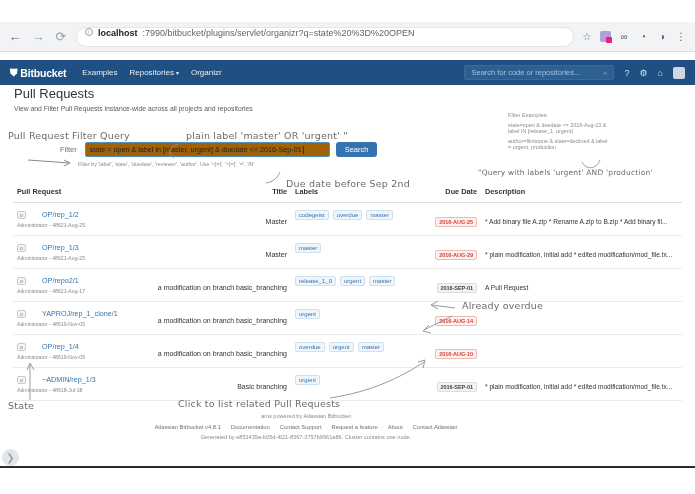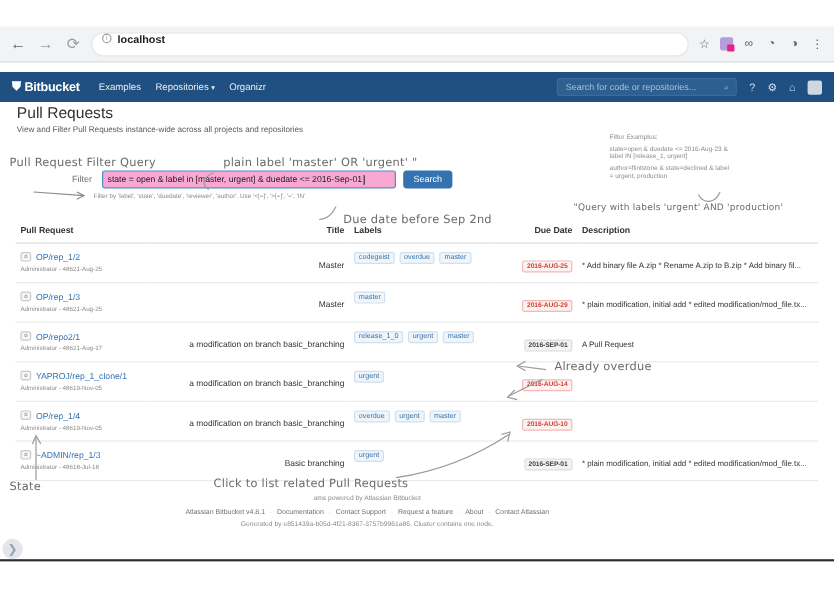--- a/index.html
+++ b/index.html
@@ -60,21 +60,21 @@
   
   .page { position:absolute; left:0; top:72px; width:612px; }
   .h1 { font-size:13px; color:#333; font-weight:normal; margin:14px 0 0 14px; }
   .sub { font-size:6.8px; color:#5a5a5a; margin:4px 0 0 14px; }
 
   
   .filter-row { display:flex; align-items:center; margin:30px 0 0 60px; }
   .filter-label { font-size:7.5px; color:#707070; margin-right:8px; }
   .filter-input {
     width:245px; height:15px; border:1px solid #4a90c4; border-radius:2px;
-    background:#f9a8d4; display:flex; align-items:center; padding:0 4px;
+    background:#a16207; display:flex; align-items:center; padding:0 4px;
     font-size:7.2px; color:#222;
   }
   .caretbar { display:inline-block; width:1px; height:8px; background:#333; margin-left:1px; }
   .search-btn {
     margin-left:6px; background:#3572b0; color:#fff; font-size:7.5px;
     padding:3px 9px; border-radius:3px; border:none;
   }
   .hint { font-size:5.3px; color:#8a8a8a; margin:4px 0 0 78px; }
 
   
@@ -85,21 +85,21 @@
   
   table { border-collapse:collapse; width:669px; margin:20px 0 0 13px; table-layout:fixed; }
   th {
     text-align:left; font-size:7.3px; color:#333; font-weight:bold;
     padding:0 4px 6px 4px; border-bottom:1px solid #dcdcdc;
   }
   td { padding:7px 4px; border-bottom:1px solid #eaeaea; vertical-align:top; }
   .c-pr { width:108px; } .c-ti { width:170px;text-align:right; } .c-la { width:120px; }
   .c-dd { width:70px;text-align:right; } .c-de { width:201px; }
 
-  .pr-line { display:flex; align-items:flex-start; gap:4px; }
+  .pr-line { display:flex; align-items:flex-end; gap:16px; }
   .state-badge {
     width:9px;height:8px;border:1px solid #c9c9c9;border-radius:2px;background:#f5f5f5;
     font-size:5px;line-height:7px;text-align:center;color:#7a7a7a;flex:none;
   }
   .pr-link { font-size:7.2px; color:#3572b0; }
   .pr-meta { font-size:5.2px; color:#8a8a8a; margin-top:3px; }
   .title-txt { font-size:7px; color:#333; }
   .desc-txt { font-size:6.6px; color:#333; }
   .labels { display:flex; flex-wrap:wrap; gap:4px; }
   .lbl {
@@ -143,20 +143,21 @@
 
 <div class="chrome">
   <div class="nav-btns">
     <span class="nav-icon back">←</span>
     <span class="nav-icon">→</span>
     <span class="nav-icon">⟳</span>
   </div>
   <div class="omnibox">
     <span class="info-circle">i</span>
     <span class="url-host">localhost</span>
+      <span class="url-rest">:7990/bitbucket/plugins/servlet/organizr?q=state%20%3D%20OPEN</span>
   </div>
   <div class="chrome-right">
     <span class="ci">☆</span>
     <span class="ext-icon"></span>
     <span class="ci">∞</span>
     <span class="ci">◔</span>
     <span class="ci">◑</span>
     <span class="ci">⋮</span>
   </div>
 </div>

